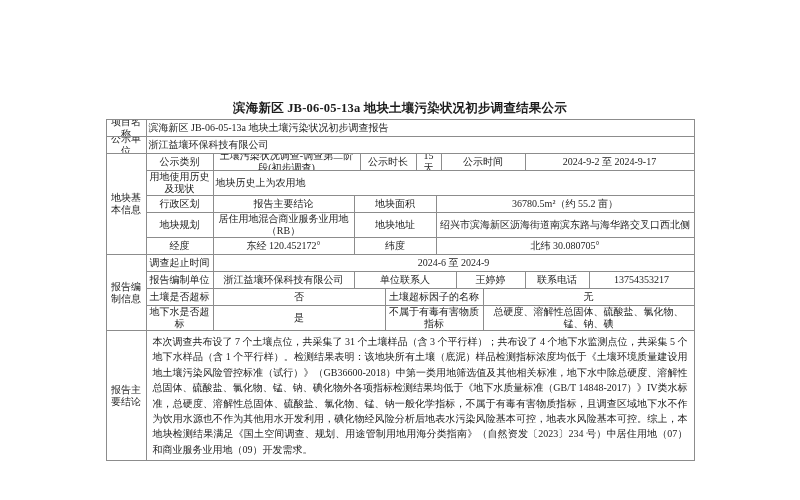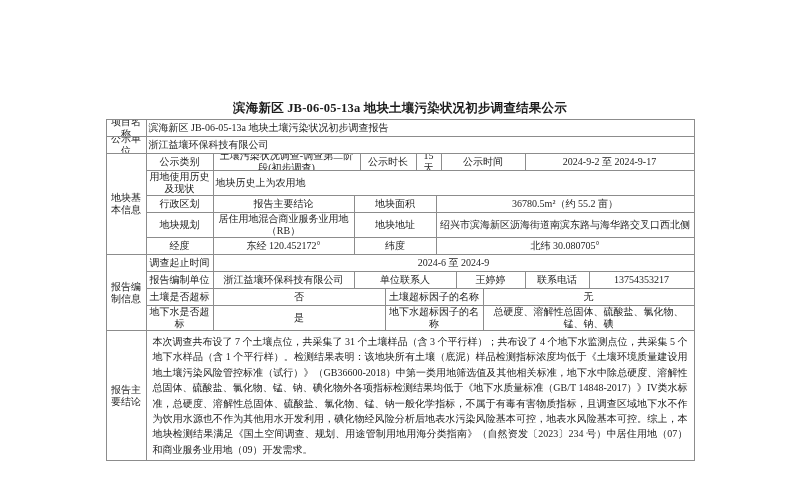--- a/index.html
+++ b/index.html
@@ -133,21 +133,21 @@
         <div class="tr h17">
           <div class="td w67">土壤是否超标</div>
           <div class="td w172">否</div>
           <div class="td w98">土壤超标因子的名称</div>
           <div class="td flex1">无</div>
         </div>
 
         <div class="tr h25">
           <div class="td w67">地下水是否超标</div>
           <div class="td w172">是</div>
-          <div class="td w98">地下水超标因子的名称</div>
+          <div class="td w98">不属于有毒有害物质指标</div>
           <div class="td flex1">总硬度、溶解性总固体、硫酸盐、氯化物、锰、钠、碘</div>
         </div>
 
       </div>
     </div>
 
     <div class="sect concl-row">
       <div class="td sect-label">报告主要结论</div>
       <div class="td flex1 conclusion-cell">本次调查共布设了 7 个土壤点位，共采集了 31 个土壤样品（含 3 个平行样）；共布设了 4 个地下水监测点位，共采集 5 个地下水样品（含 1 个平行样）。检测结果表明：该地块所有土壤（底泥）样品检测指标浓度均低于《土壤环境质量建设用地土壤污染风险管控标准（试行）》（GB36600-2018）中第一类用地筛选值及其他相关标准，地下水中除总硬度、溶解性总固体、硫酸盐、氯化物、锰、钠、碘化物外各项指标检测结果均低于《地下水质量标准（GB/T 14848-2017）》IV类水标准，总硬度、溶解性总固体、硫酸盐、氯化物、锰、钠一般化学指标，不属于有毒有害物质指标，且调查区域地下水不作为饮用水源也不作为其他用水开发利用，碘化物经风险分析后地表水污染风险基本可控，地表水风险基本可控。综上，本地块检测结果满足《国土空间调查、规划、用途管制用地用海分类指南》（自然资发〔2023〕234 号）中居住用地（07）和商业服务业用地（09）开发需求。</div>
     </div>

